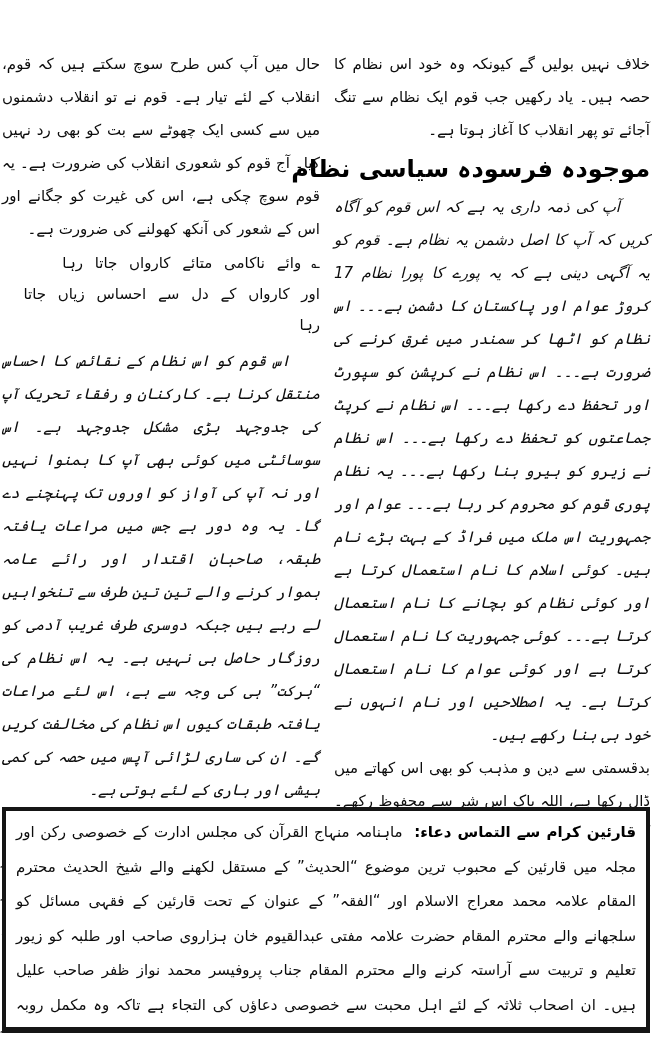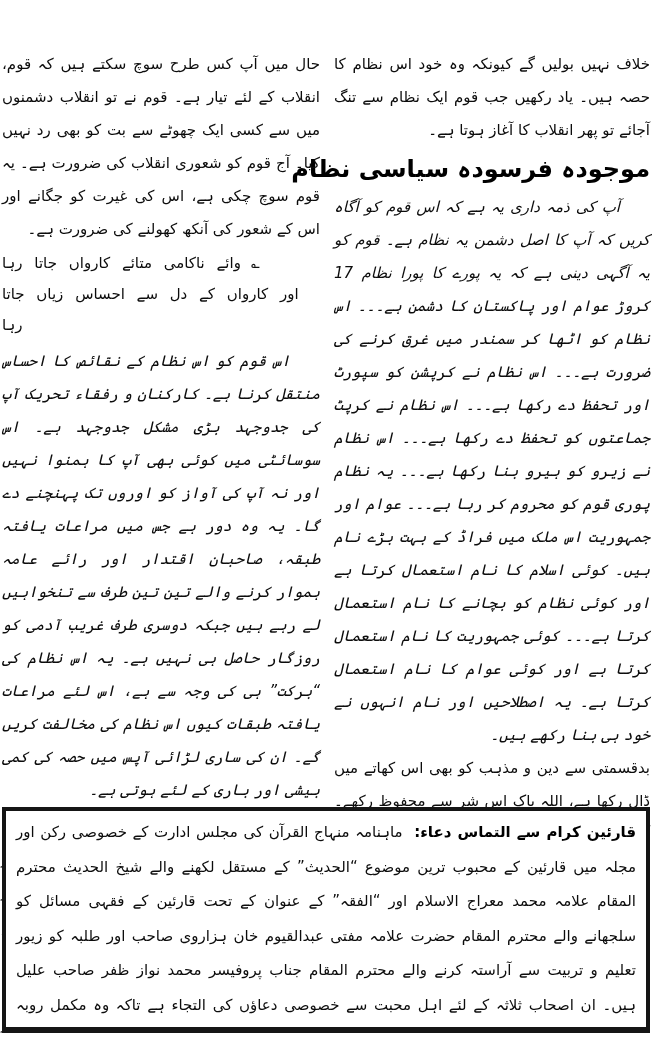--- a/index.html
+++ b/index.html
@@ -41,21 +41,21 @@
     font-size: 15.5px;
     font-weight: bold;
     line-height: 36px;
     white-space: nowrap;
     overflow: hidden;
     text-align: right;
     color: #000000;
   }
 
   .verse {
-    text-align: left;
+    text-align: right;
     font-size: 15px;
     line-height: 31px;
     padding: 2px 0 4px 0;
     word-spacing: 7px;
   }
   .verse-marker { margin-left: 10px; }
 
   .notice-box {
     position: absolute;
     left: 2px; top: 807px;

